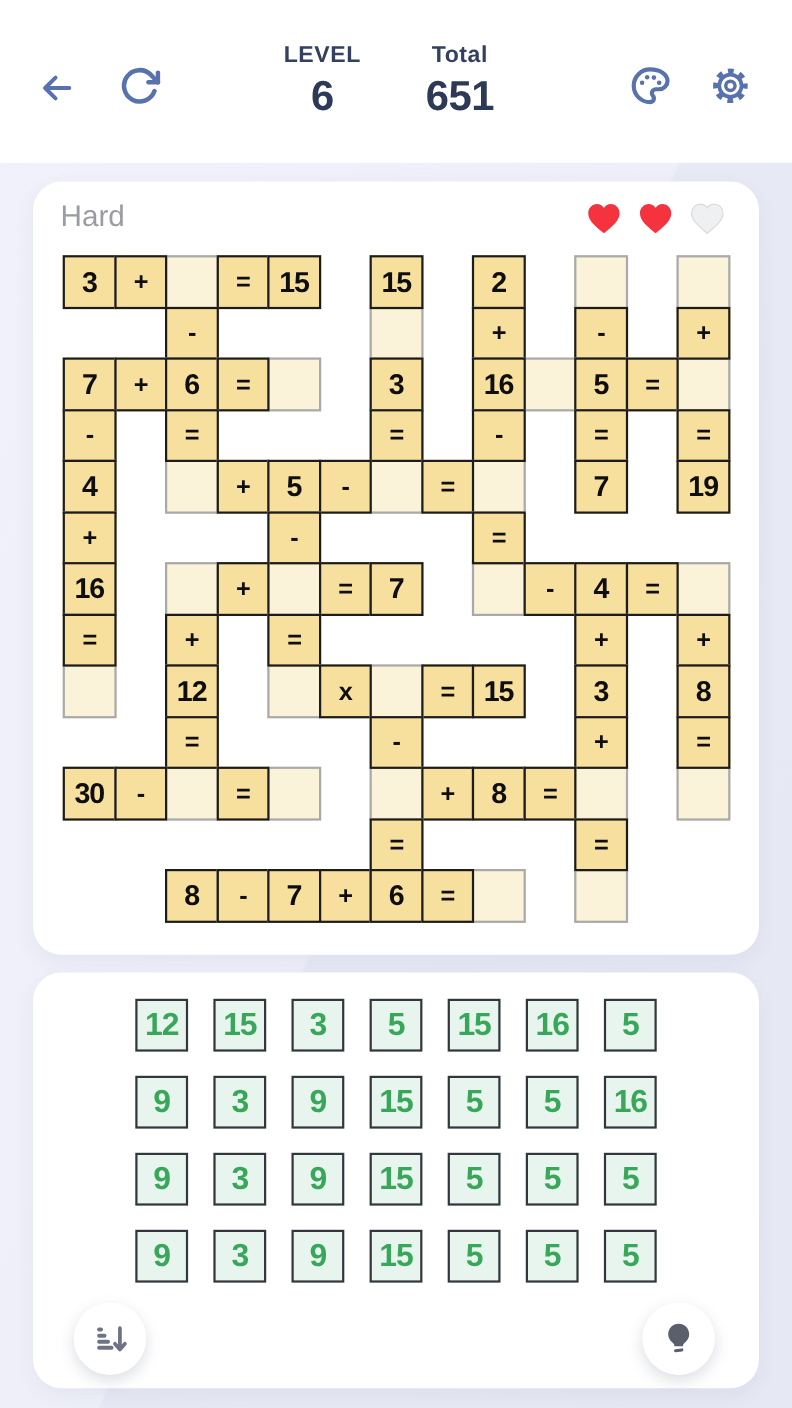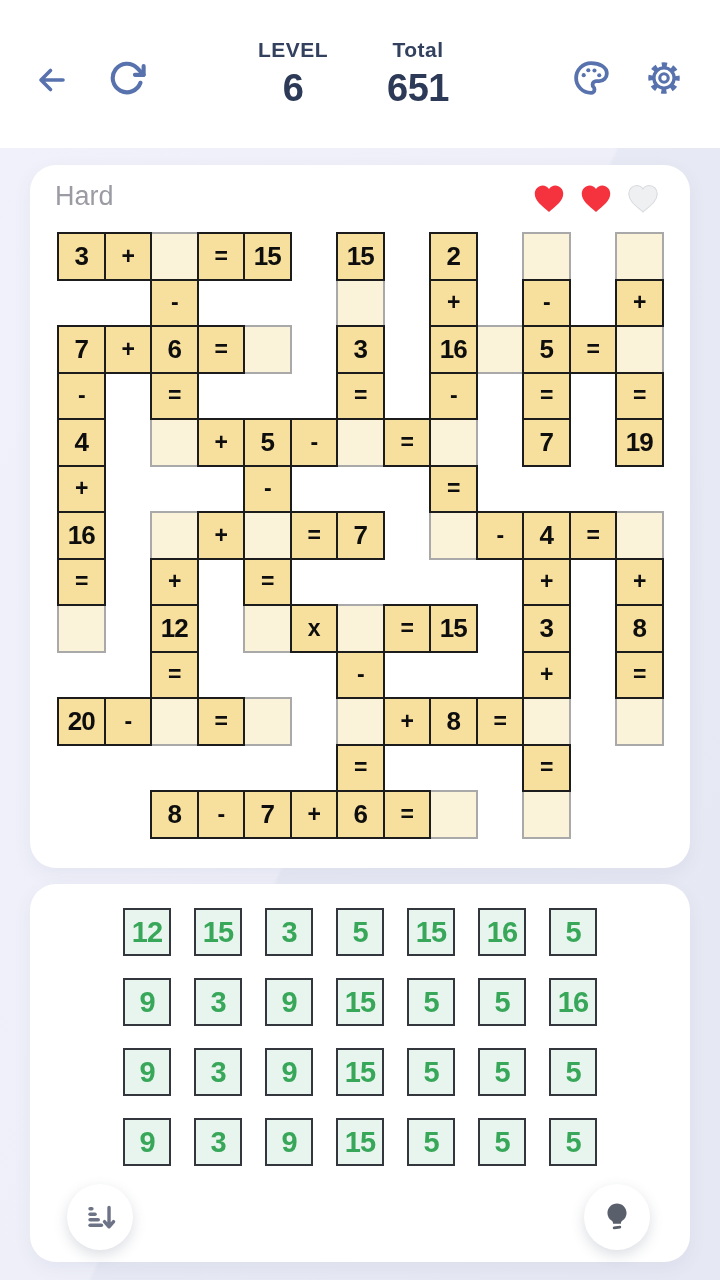--- a/index.html
+++ b/index.html
@@ -169,21 +169,21 @@
         <div class="cell given op" style="left: 232.5px; top: 372px;">x</div>
         <div class="cell empty" style="left: 279px; top: 372px;"></div>
         <div class="cell given op" style="left: 325.5px; top: 372px;">=</div>
         <div class="cell given" style="left: 372px; top: 372px;">15</div>
         <div class="cell given" style="left: 465px; top: 372px;">3</div>
         <div class="cell given" style="left: 558px; top: 372px;">8</div>
         <div class="cell given op" style="left: 93px; top: 418.5px;">=</div>
         <div class="cell given op" style="left: 279px; top: 418.5px;">-</div>
         <div class="cell given op" style="left: 465px; top: 418.5px;">+</div>
         <div class="cell given op" style="left: 558px; top: 418.5px;">=</div>
-        <div class="cell given" style="left: 0px; top: 465px;">20</div>
+        <div class="cell given" style="left: 0px; top: 465px;">30</div>
         <div class="cell given op" style="left: 46.5px; top: 465px;">-</div>
         <div class="cell empty" style="left: 93px; top: 465px;"></div>
         <div class="cell given op" style="left: 139.5px; top: 465px;">=</div>
         <div class="cell empty" style="left: 186px; top: 465px;"></div>
         <div class="cell empty" style="left: 279px; top: 465px;"></div>
         <div class="cell given op" style="left: 325.5px; top: 465px;">+</div>
         <div class="cell given" style="left: 372px; top: 465px;">8</div>
         <div class="cell given op" style="left: 418.5px; top: 465px;">=</div>
         <div class="cell empty" style="left: 465px; top: 465px;"></div>
         <div class="cell empty" style="left: 558px; top: 465px;"></div>

